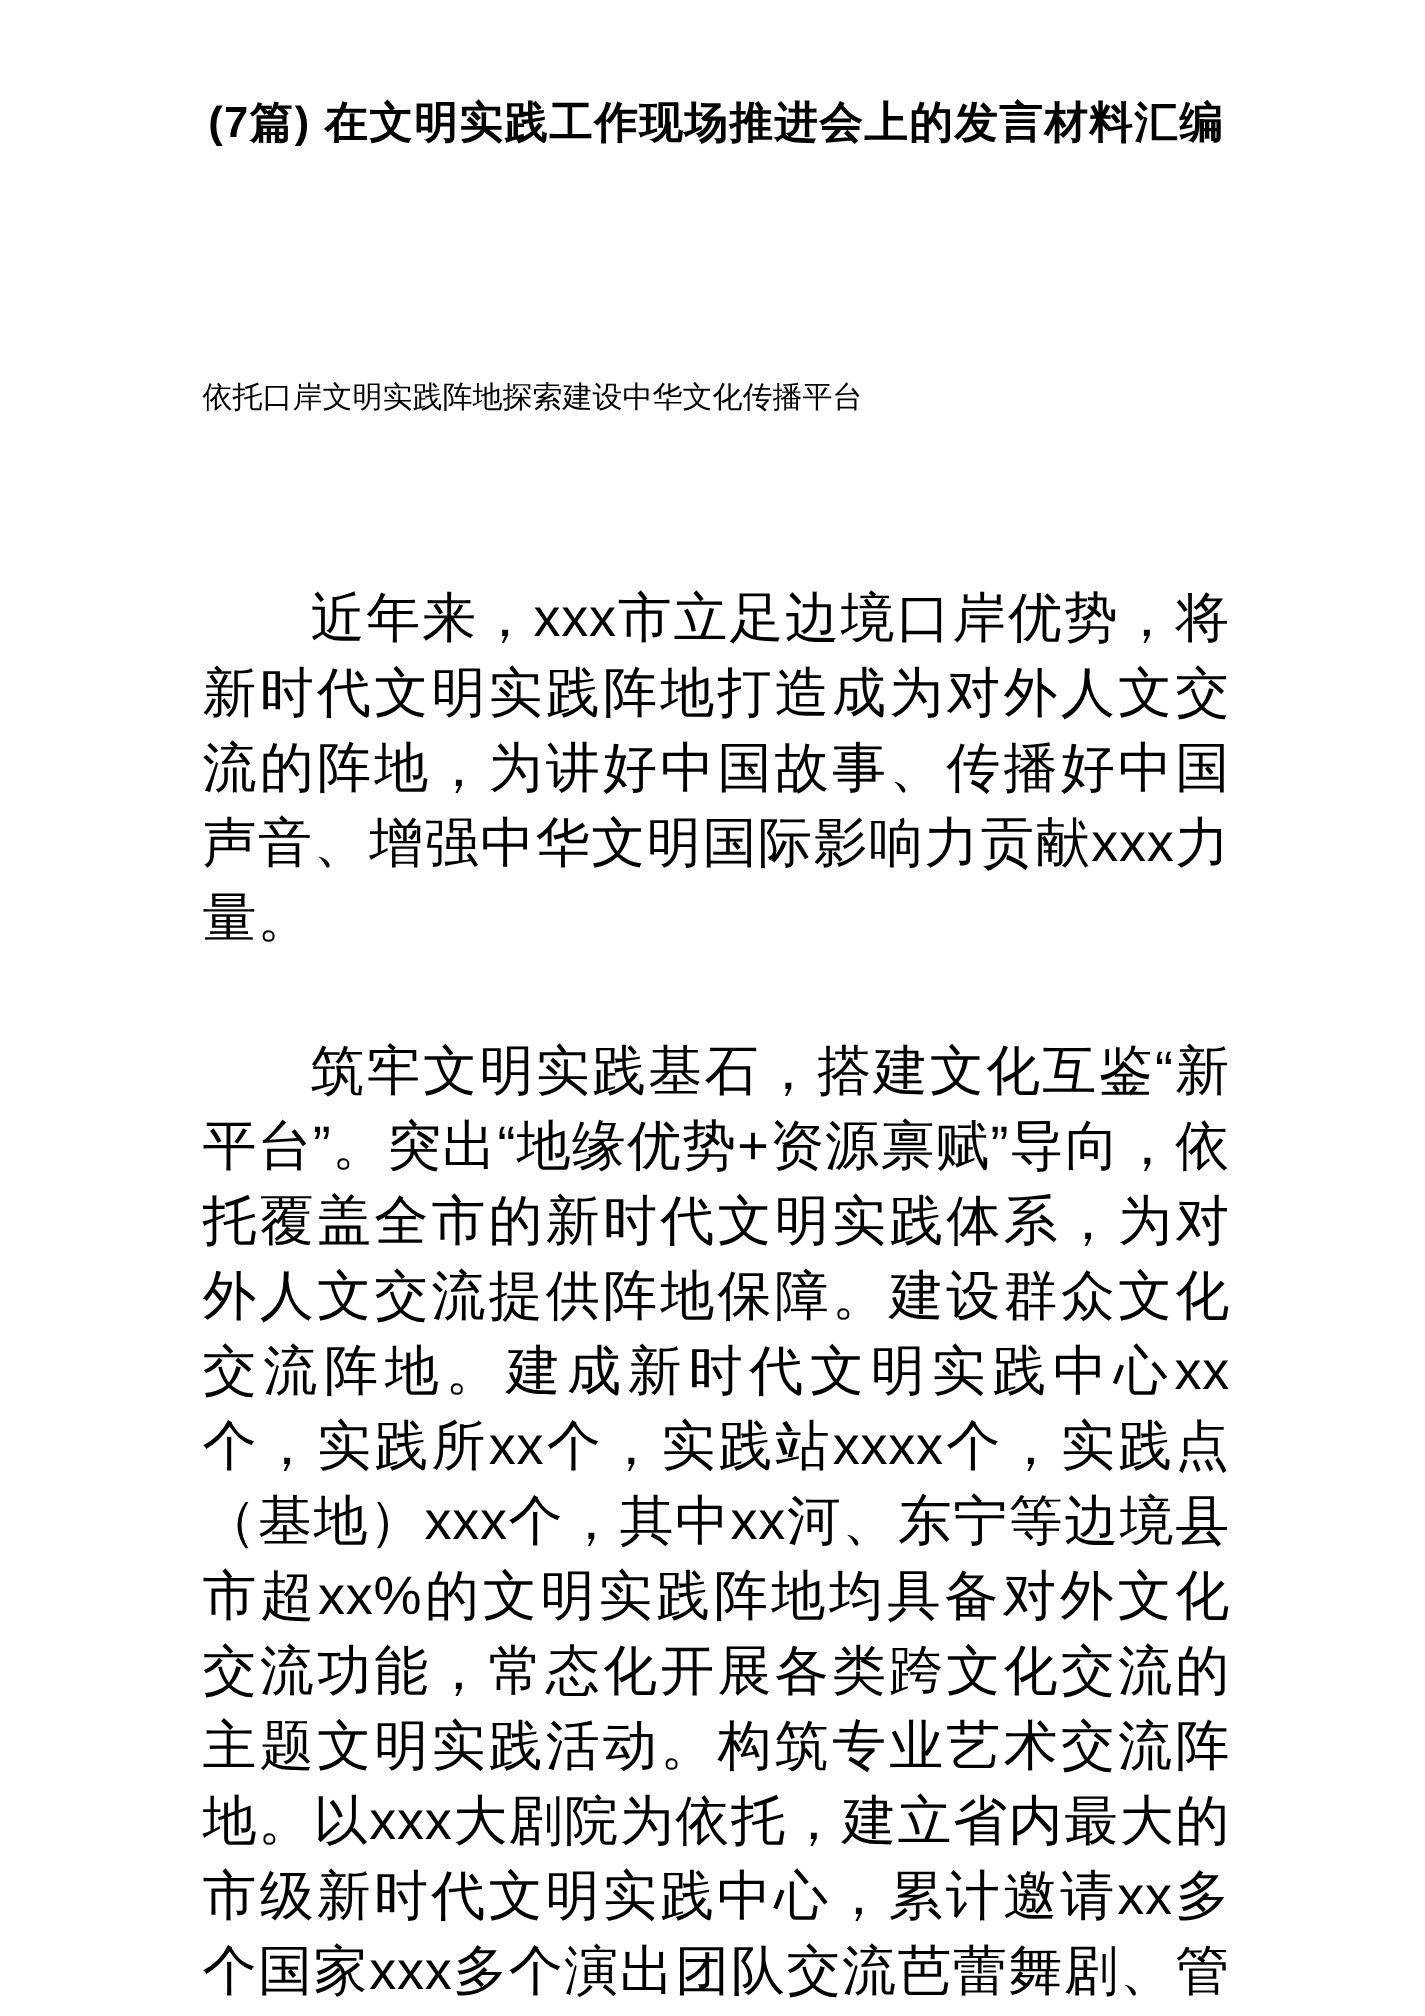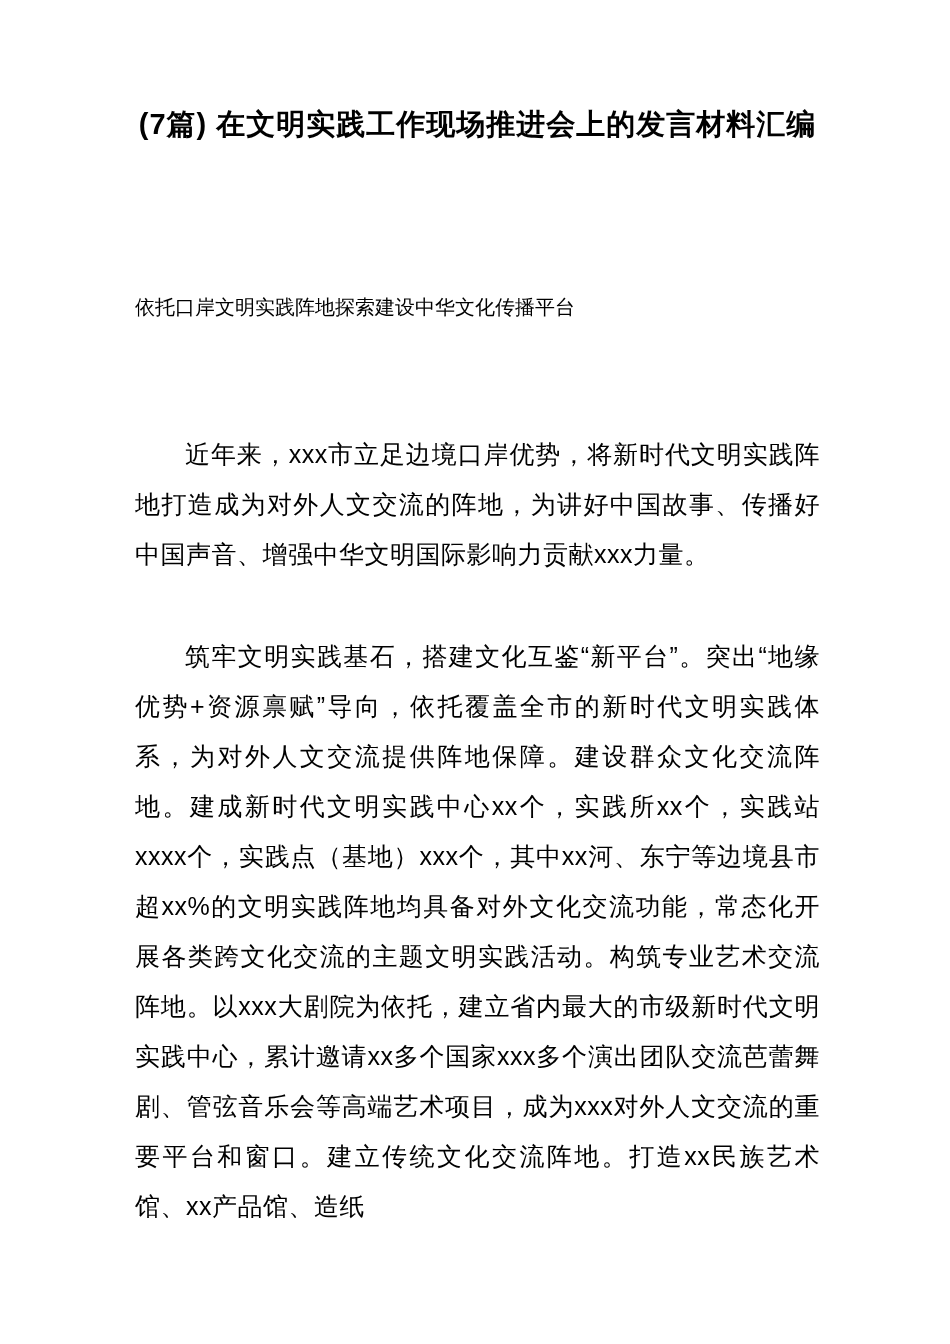--- a/index.html
+++ b/index.html
@@ -7,21 +7,21 @@
     padding: 0;
     background: #ffffff;
   }
   .page {
     position: relative;
     width: 950px;
     height: 1344px;
     background: #ffffff;
     overflow: hidden;
     box-sizing: border-box;
-    padding: 106px 130px 0 135px;
+    padding: 64px 130px 0 135px;
     font-family: "Liberation Sans", "DejaVu Sans", sans-serif;
     color: #000000;
   }
   .doc-title {
     width: 685px;
     font-size: 29px;
     font-weight: bold;
     line-height: 36px;
     text-align: center;
     letter-spacing: 1px;
@@ -31,21 +31,21 @@
   .doc-subtitle {
     width: 685px;
     font-size: 20px;
     font-weight: normal;
     line-height: 50px;
     text-align: left;
     margin: 0 0 97px 0;
   }
   .doc-paragraph {
     width: 685px;
-    font-size: 25px;
+    font-size: 36px;
     font-weight: normal;
     line-height: 50px;
     text-align: justify;
     text-indent: 2em;
     letter-spacing: 0.5px;
     margin: 0 0 52px 0;
   }
 </style>
 </head>
 <body>

